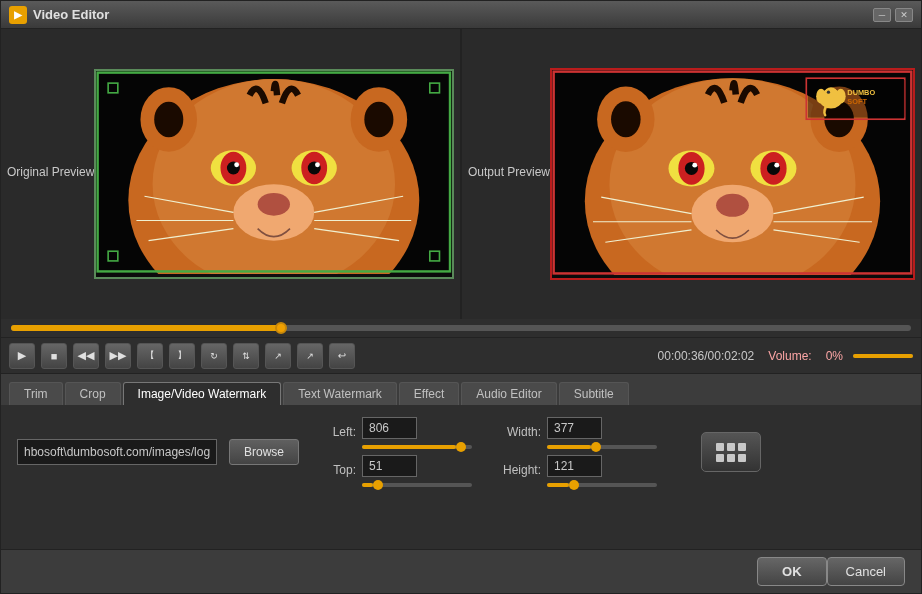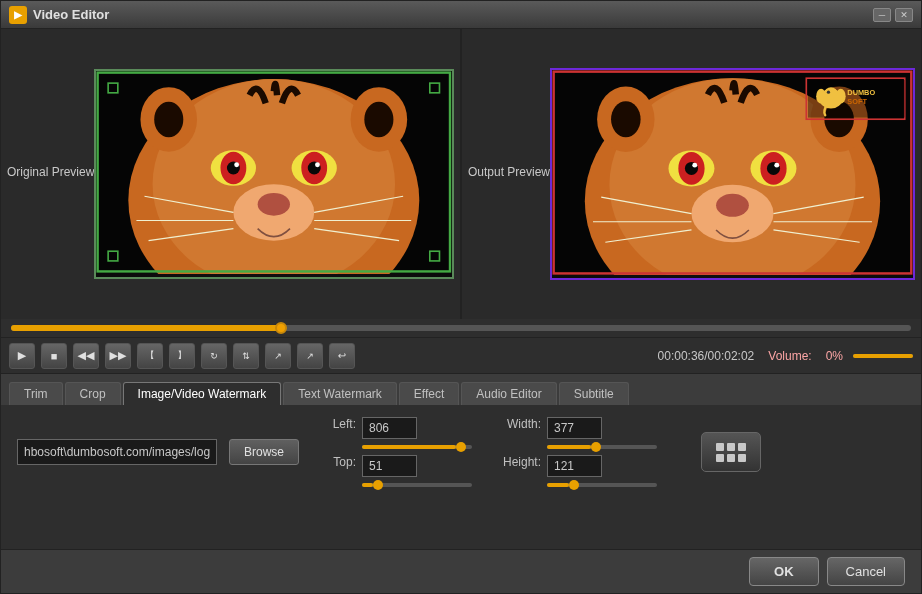--- a/index.html
+++ b/index.html
@@ -87,21 +87,21 @@
     }
     .preview-frame {
       flex: 1;
       width: 100%;
       border: 2px solid #5a8a5a;
       position: relative;
       overflow: hidden;
       background: #000;
     }
     .preview-frame.output {
-      border: 2px solid #6d28d9;
+      border: 2px solid #b91c1c;
       text-decoration: underline;
     }
     .preview-divider {
       width: 2px;
       background: #222;
     }
     
     .tiger-bg {
       width: 100%;
       height: 100%;
@@ -290,21 +290,21 @@
       gap: 24px;
       flex: 1;
     }
     .pos-group {
       display: flex;
       flex-direction: column;
       gap: 6px;
     }
     .pos-row {
       display: flex;
-      align-items: flex-start;
+      align-items: flex-end;
       gap: 6px;
     }
     .pos-label {
       color: #c0c0c0;
       font-size: 12px;
       width: 45px;
       text-align: right;
     }
     .pos-input {
       background: #1a1a1a;
@@ -361,21 +361,20 @@
       border-radius: 1px;
     }
     
     .bottom-bar {
       height: 44px;
       background: #3c3c3c;
       display: flex;
       align-items: center;
       justify-content: flex-end;
       padding: 0 16px;
-      gap: 8px;
       flex-shrink: 0;
       border-top: 1px solid #222;
     }
     .ok-btn {
       background: linear-gradient(to bottom, #666, #444);
       border: 1px solid #888;
       border-radius: 4px;
       color: #e0e0e0;
       padding: 6px 24px;
       cursor: pointer;

